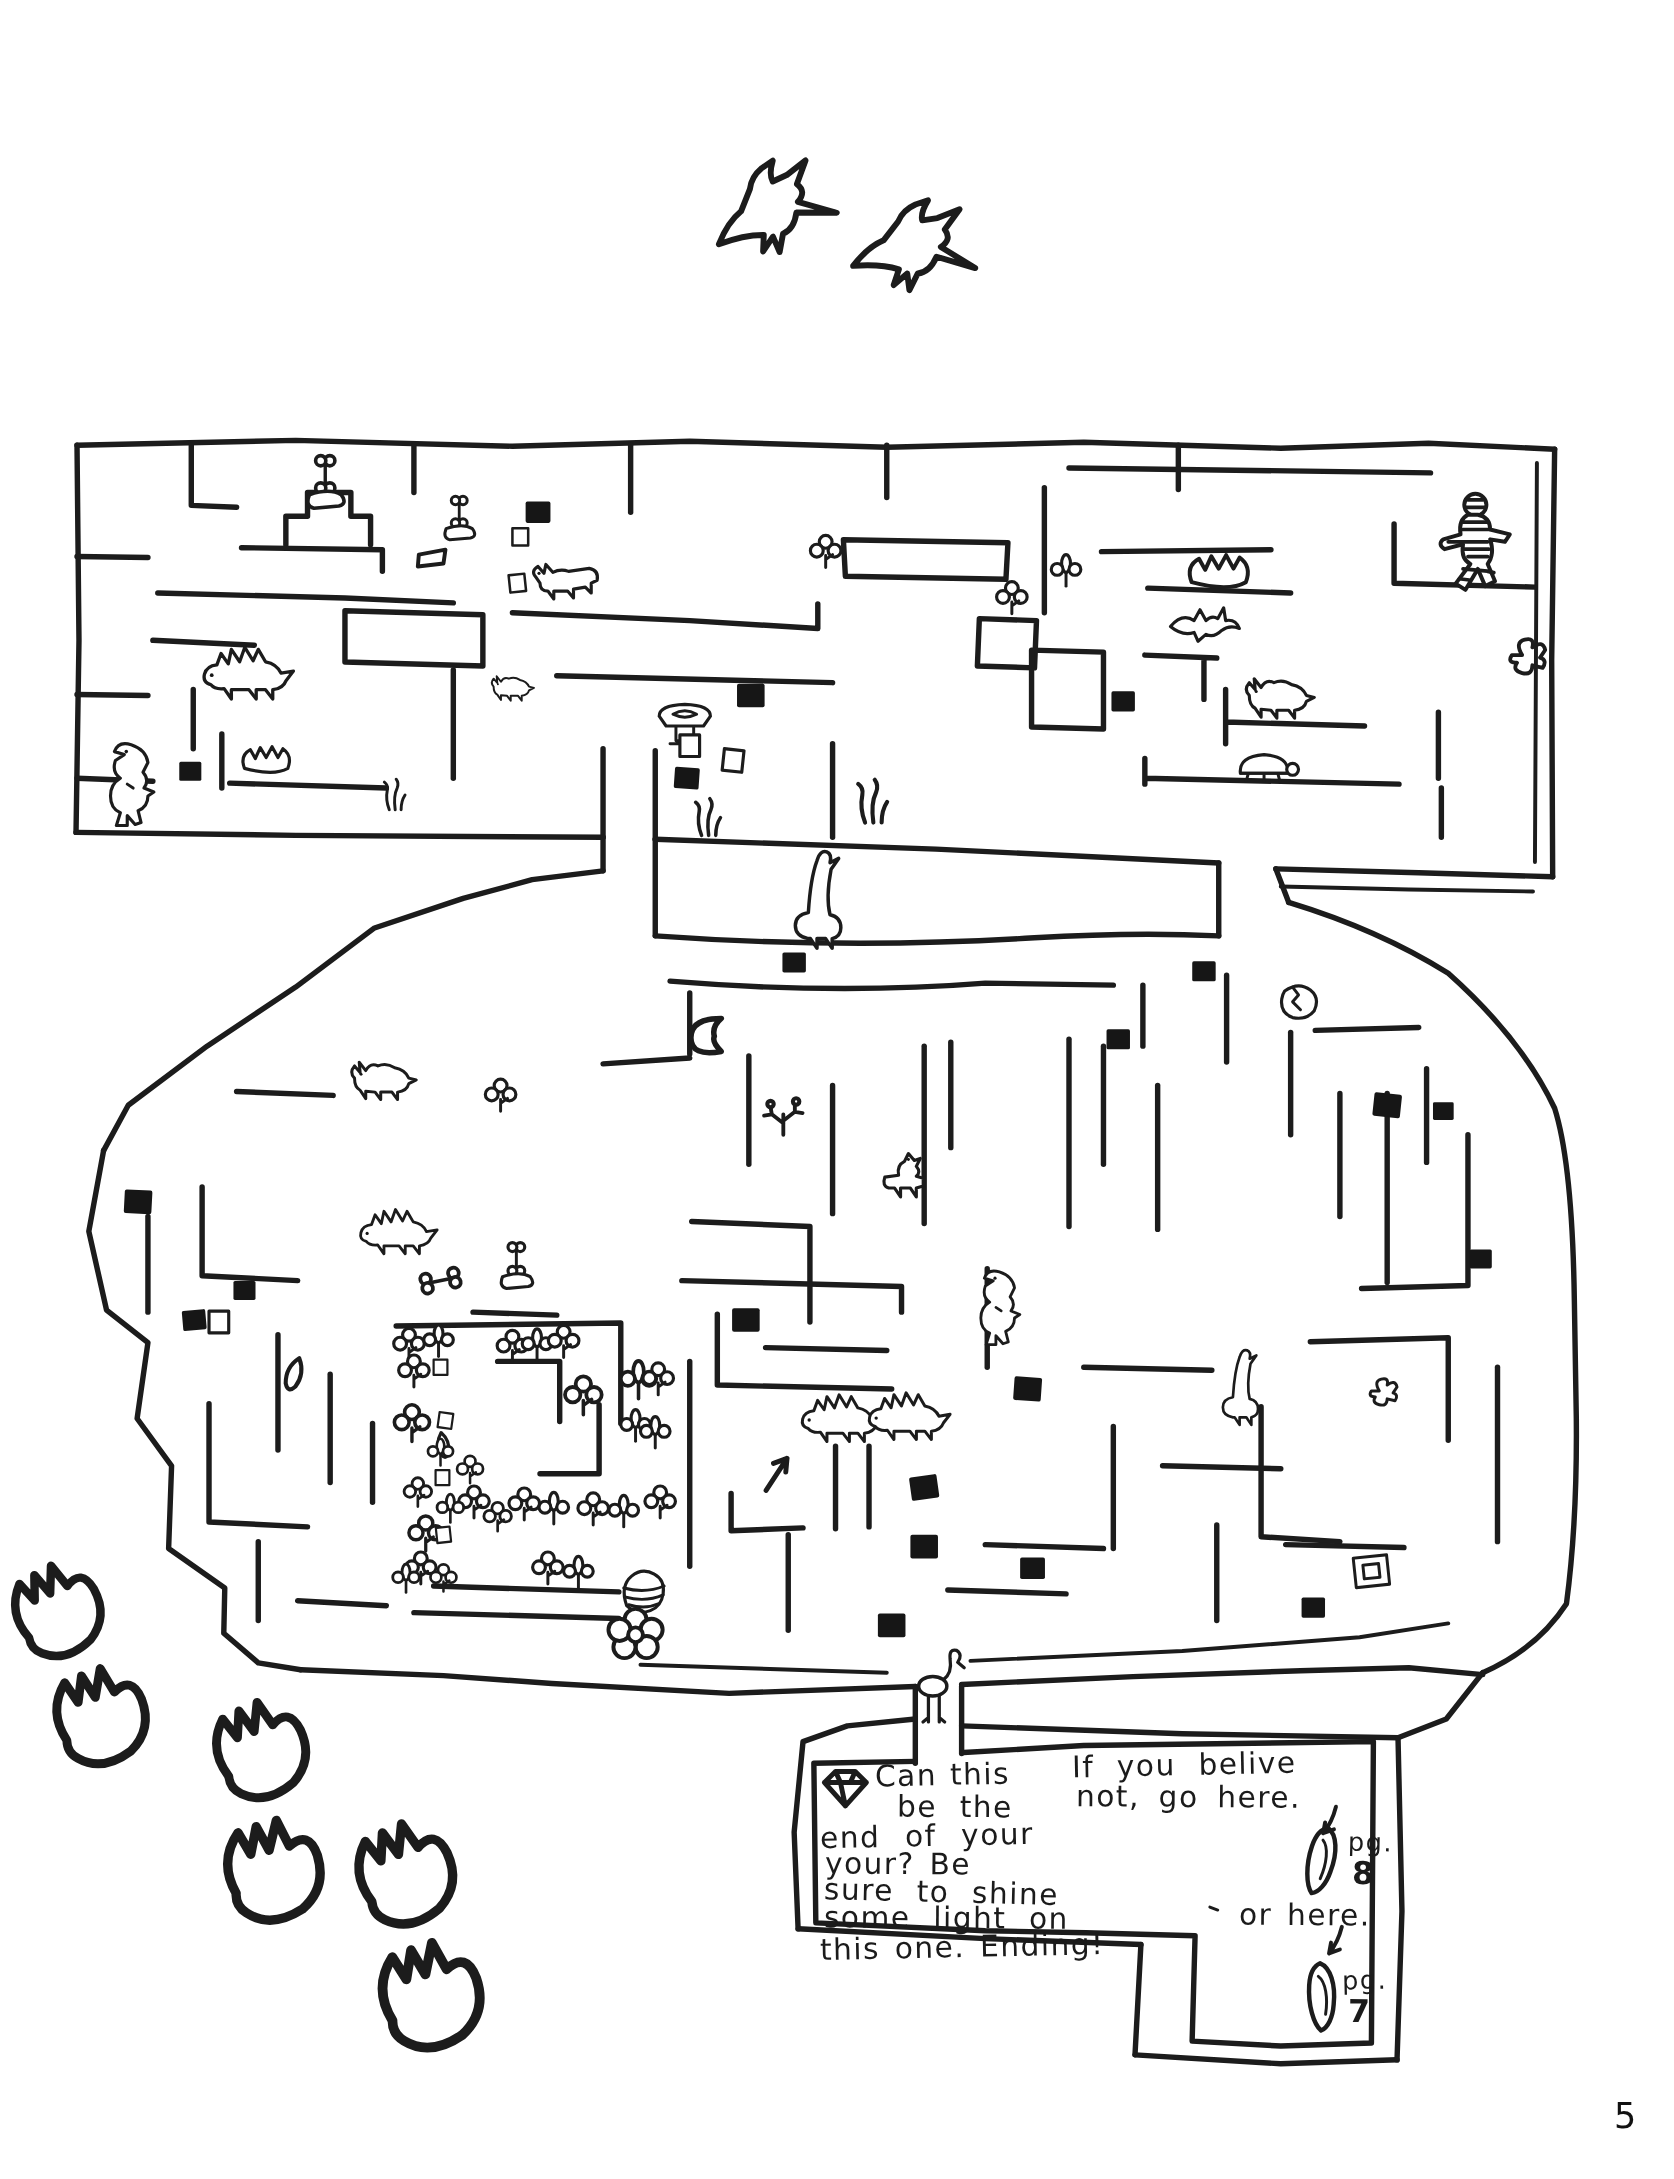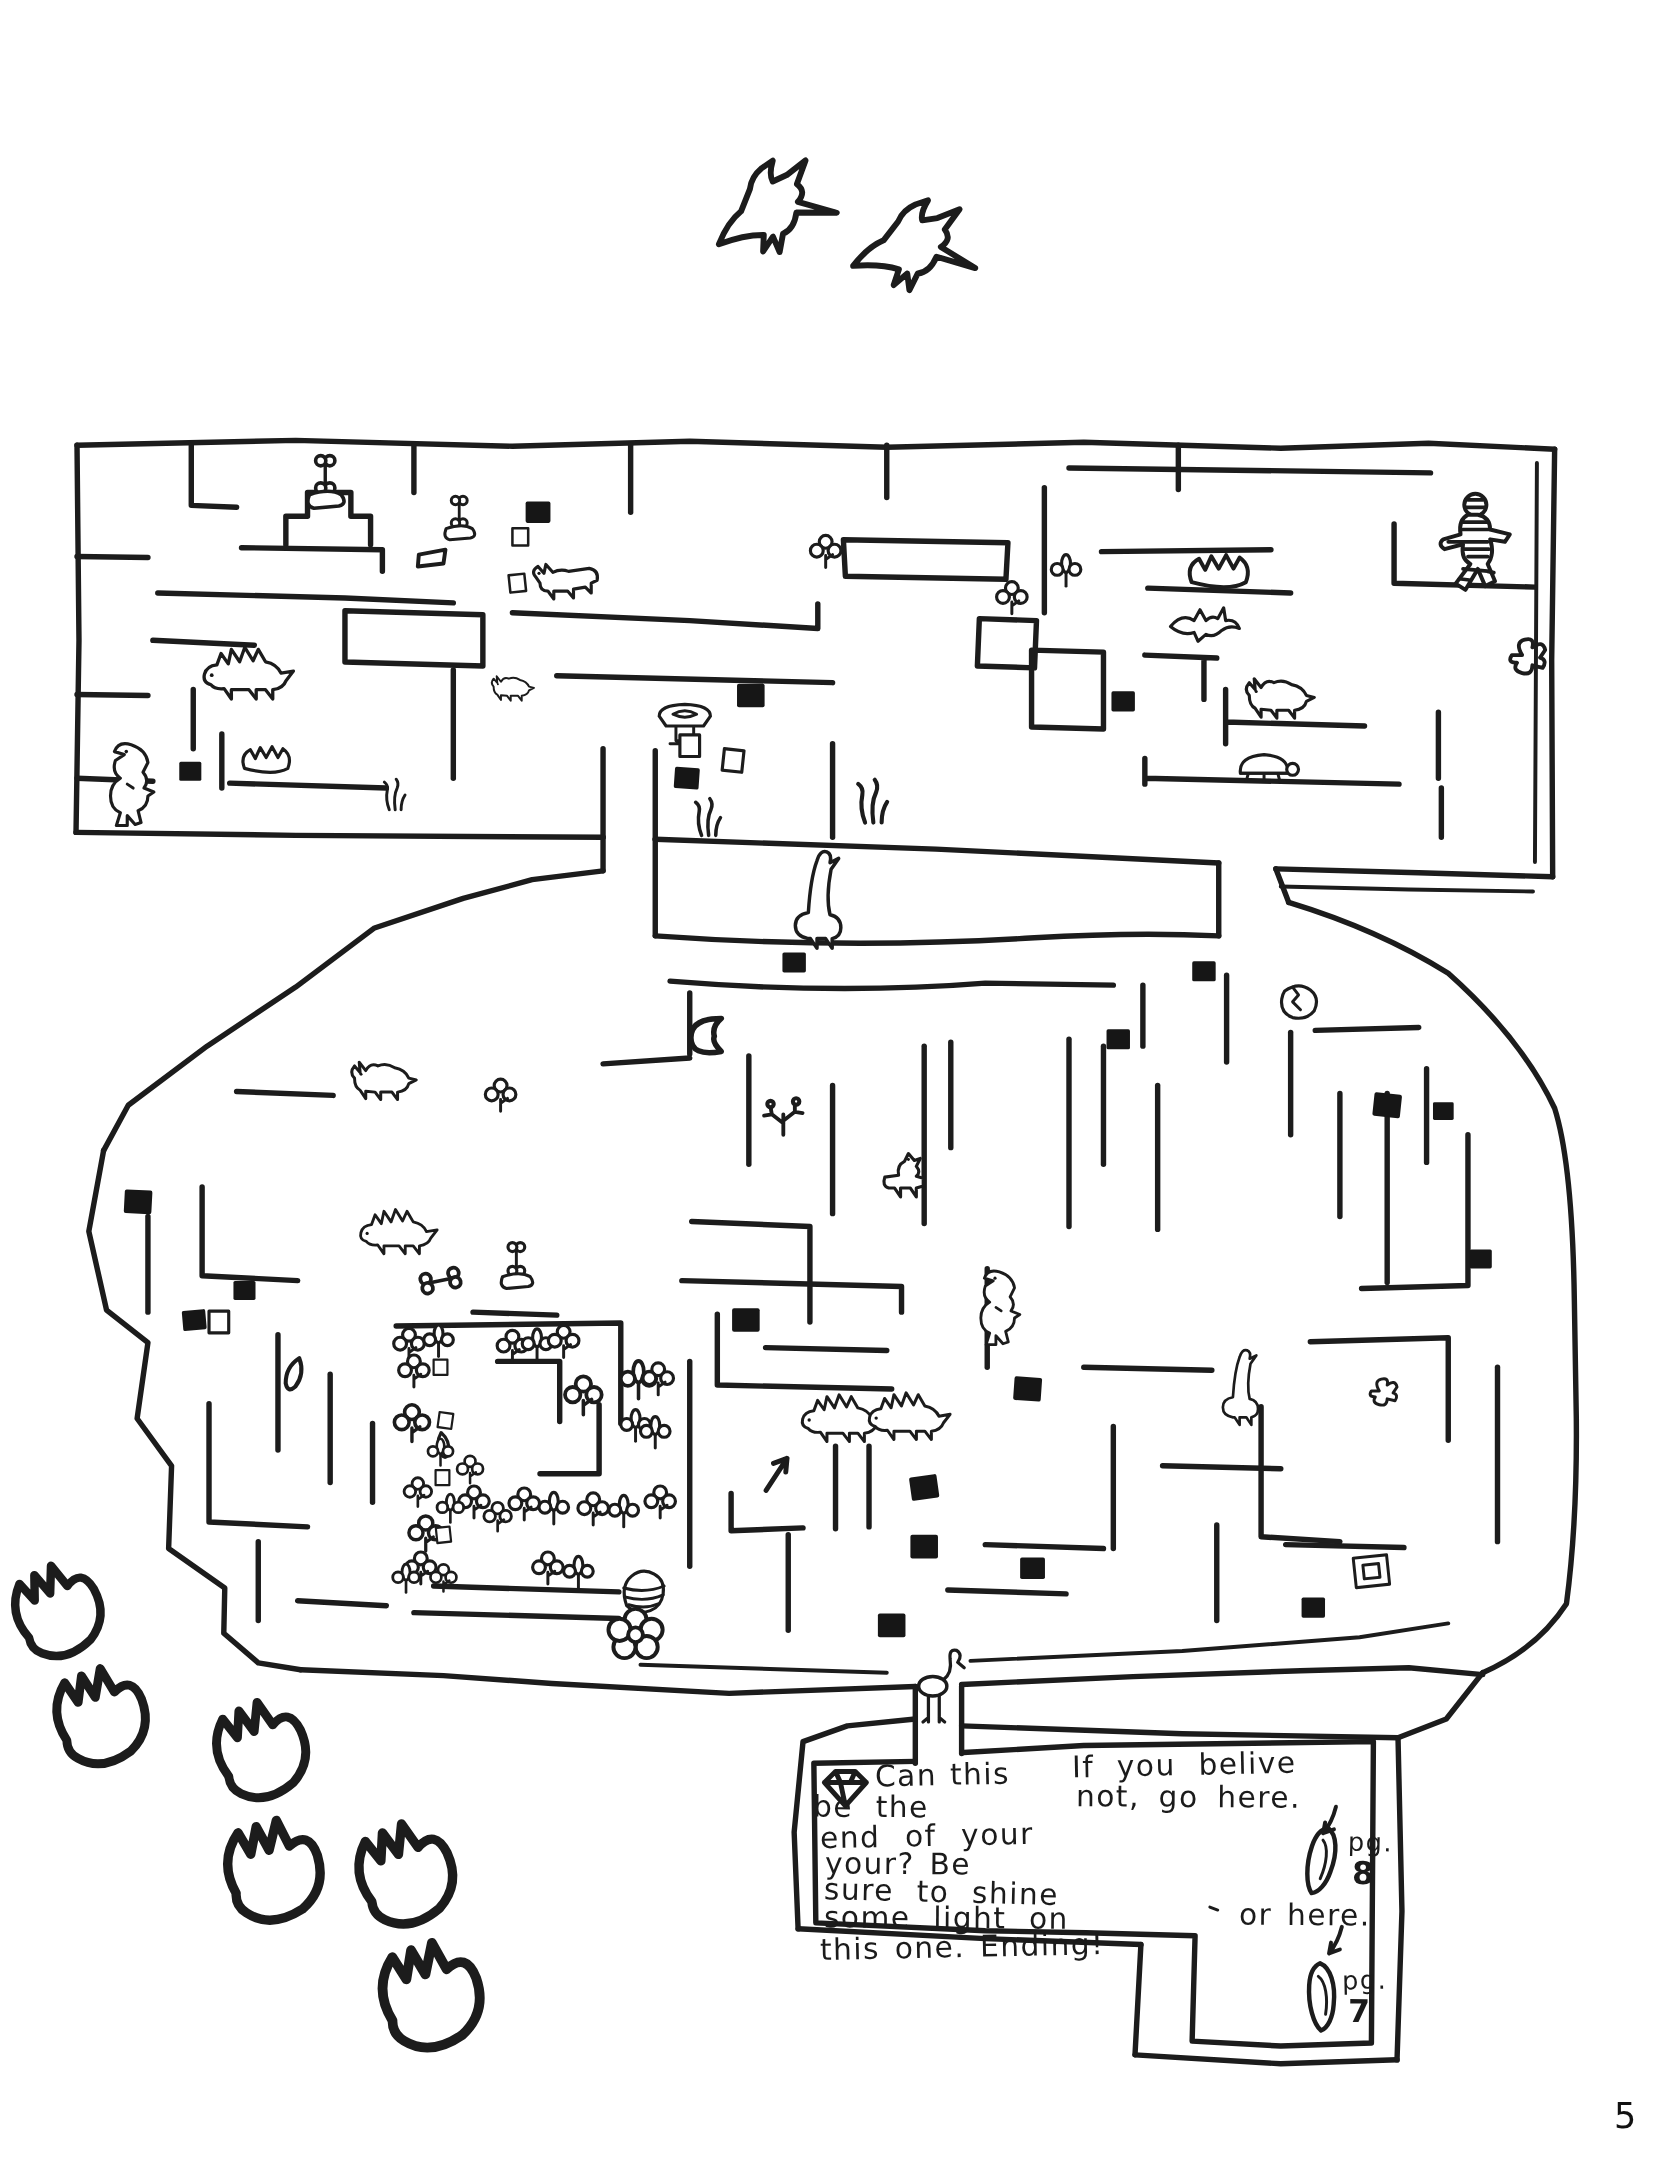--- a/index.html
+++ b/index.html
@@ -496,21 +496,21 @@
     <use href="#footprint" transform="translate(62,1640) scale(1.9) rotate(-18)"></use>
     <use href="#footprint" transform="translate(105,1748) scale(2.0) rotate(-10)"></use>
     <use href="#footprint" transform="translate(268,1782) scale(2.0) rotate(-14)"></use>
     <use href="#footprint" transform="translate(280,1905) scale(2.1) rotate(-6)"></use>
     <use href="#footprint" transform="translate(415,1908) scale(2.1) rotate(-14)"></use>
     <use href="#footprint" transform="translate(440,2032) scale(2.2) rotate(-8)"></use>
   </g>
 </svg>
 
 <div class="hand r-1 ws2" style="left:875px; top:1761px;">Can this</div>
-<div class="hand r0  ws12" style="left:813px; top:1793px;">be the</div>
+<div class="hand r0  ws12" style="left:897px; top:1793px;">be the</div>
 <div class="hand r-1 ws14" style="left:820px; top:1822px;">end of your</div>
 <div class="hand r0  ws4" style="left:825px; top:1850px;">your? Be</div>
 <div class="hand r1  ws12" style="left:824px; top:1878px;">sure to shine</div>
 <div class="hand r0  ws12" style="left:824px; top:1904px;">some light on</div>
 <div class="hand r-1 ws4" style="left:820px; top:1933px;">this one. Ending!</div>
 
 <div class="hand r-1 ws12" style="left:1072px; top:1751px;">If you belive</div>
 <div class="hand r0  ws8" style="left:1076px; top:1783px;">not, go here.</div>
 
 <div class="hand pg-label r1" style="left:1348px; top:1830px;">pg.</div>

